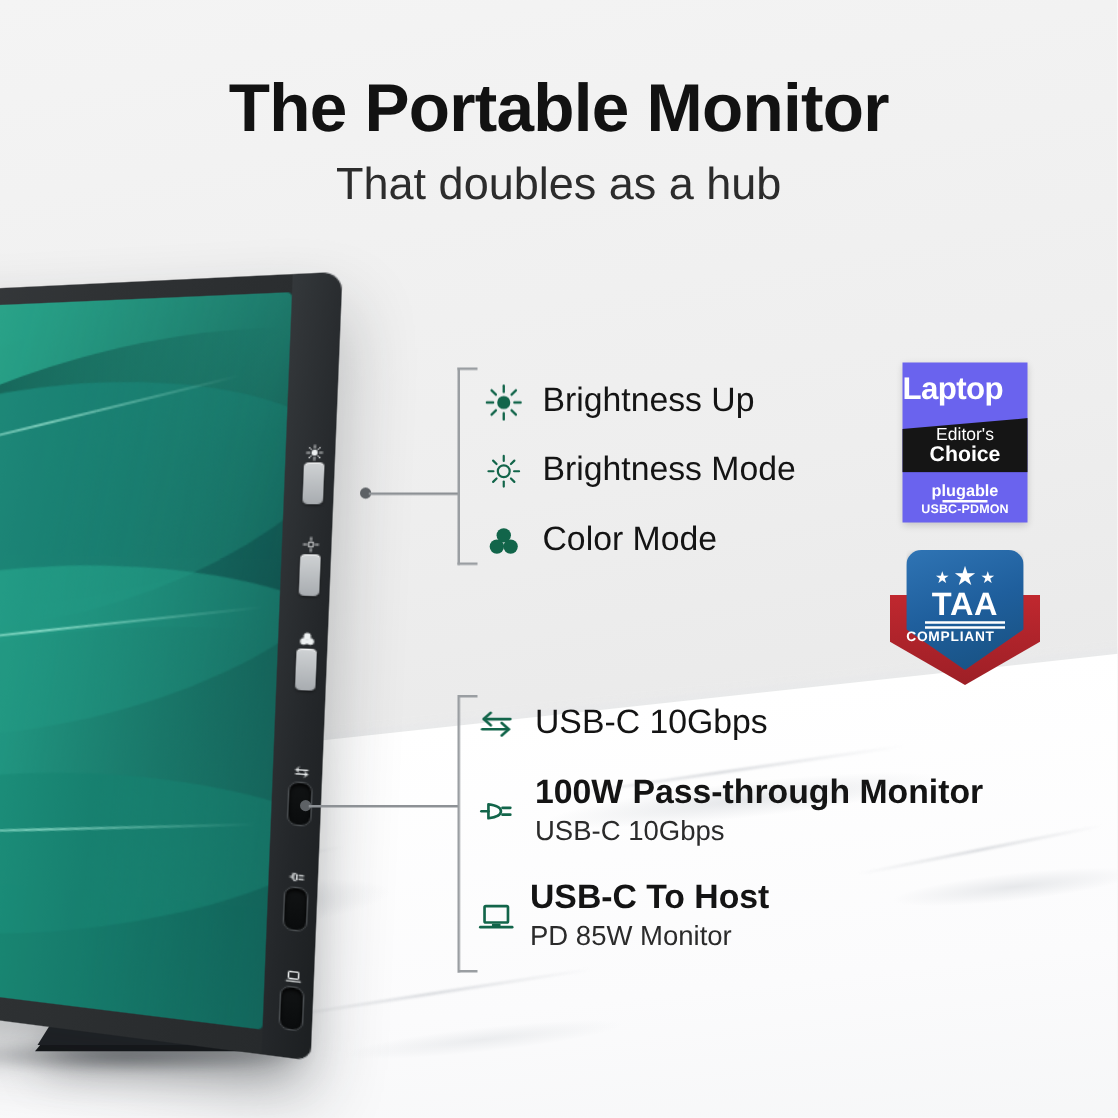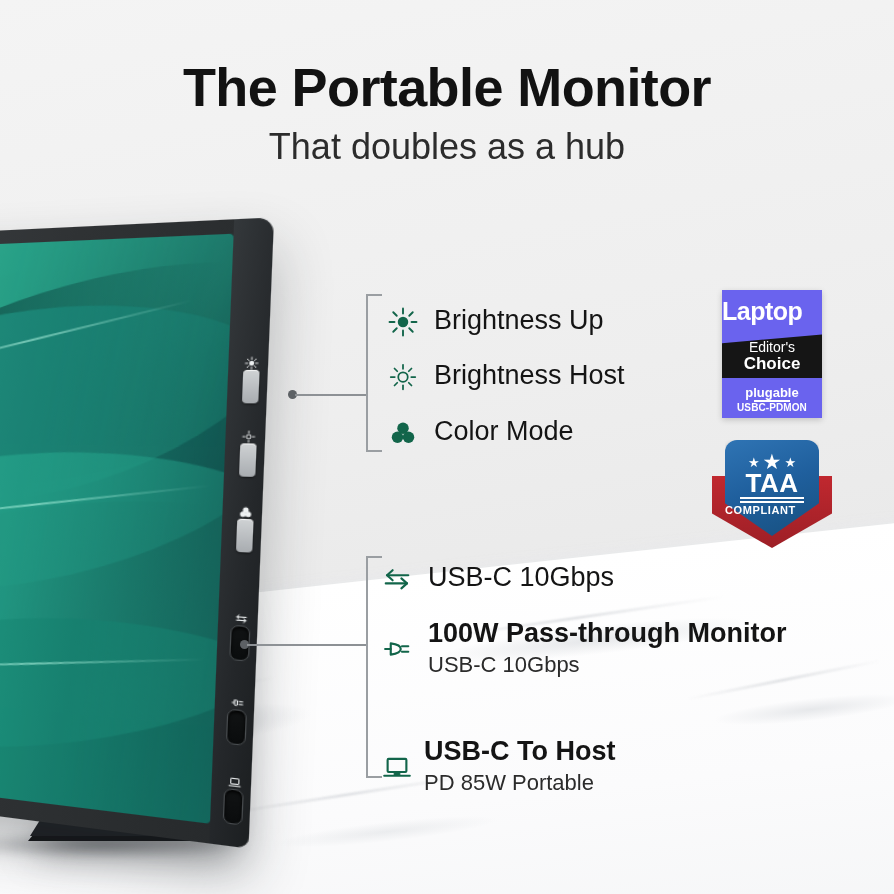--- a/index.html
+++ b/index.html
@@ -578,21 +578,21 @@
           <line x1="2.2" y1="12" x2="5.4" y2="12"></line>
             <line x1="18.6" y1="12" x2="21.8" y2="12"></line>
           <line x1="5.2" y1="5.2" x2="7.4" y2="7.4"></line>
             <line x1="16.6" y1="16.6" x2="18.8" y2="18.8"></line>
           <line x1="18.8" y1="5.2" x2="16.6" y2="7.4"></line>
             <line x1="7.4" y1="16.6" x2="5.2" y2="18.8"></line>
         </g>
       </svg>
     </span>
     <span>
-      <div class="txt-main">Brightness Host</div>
+      <div class="txt-main">Brightness Mode</div>
     </span>
   </div>
 
   <div class="feat" style="left:388px; top:416px;">
     <span class="ico">
       <svg viewBox="0 0 24 24" width="30" height="30" fill="currentColor">
         <circle cx="12" cy="8.2" r="4.6"></circle>
           <circle cx="7.6" cy="15.4" r="4.6"></circle>
           <circle cx="16.4" cy="15.4" r="4.6"></circle>
       </svg>
@@ -628,31 +628,31 @@
         <line x1="16" y1="14.2" x2="21" y2="14.2"></line>
         <line x1="2.5" y1="12" x2="7" y2="12"></line>
       </svg>
     </span>
     <span>
       <div class="txt-main bold">100W Pass-through Monitor</div>
       <div class="txt-sub">USB-C 10Gbps</div>
     </span>
   </div>
 
-  <div class="feat" style="left:382px; top:736px;gap:12px;">
+  <div class="feat" style="left:382px; top:702px;gap:12px;">
     <span class="ico">
       <svg viewBox="0 0 24 24" width="30" height="30" fill="none" stroke="currentColor" stroke-width="1.7" stroke-linejoin="round">
         <rect x="4.5" y="5.5" width="15" height="10.5" rx="0.8"></rect>
         <line x1="1.8" y1="19" x2="22.2" y2="19" stroke-linecap="round"></line>
         <line x1="10" y1="17.6" x2="14" y2="17.6" stroke-linecap="round"></line>
       </svg>
     </span>
     <span>
       <div class="txt-main bold">USB-C To Host</div>
-      <div class="txt-sub">PD 85W Portable</div>
+      <div class="txt-sub">PD 85W Monitor</div>
     </span>
   </div>
 
   <div class="badge-laptop">
     <div class="bl-title">Laptop</div>
     <div class="bl-banner"></div>
     <div class="bl-ec1">Editor's</div>
     <div class="bl-ec2">Choice</div>
     <div class="bl-brand">plugable</div>
     <div class="bl-brand-rule"></div>

